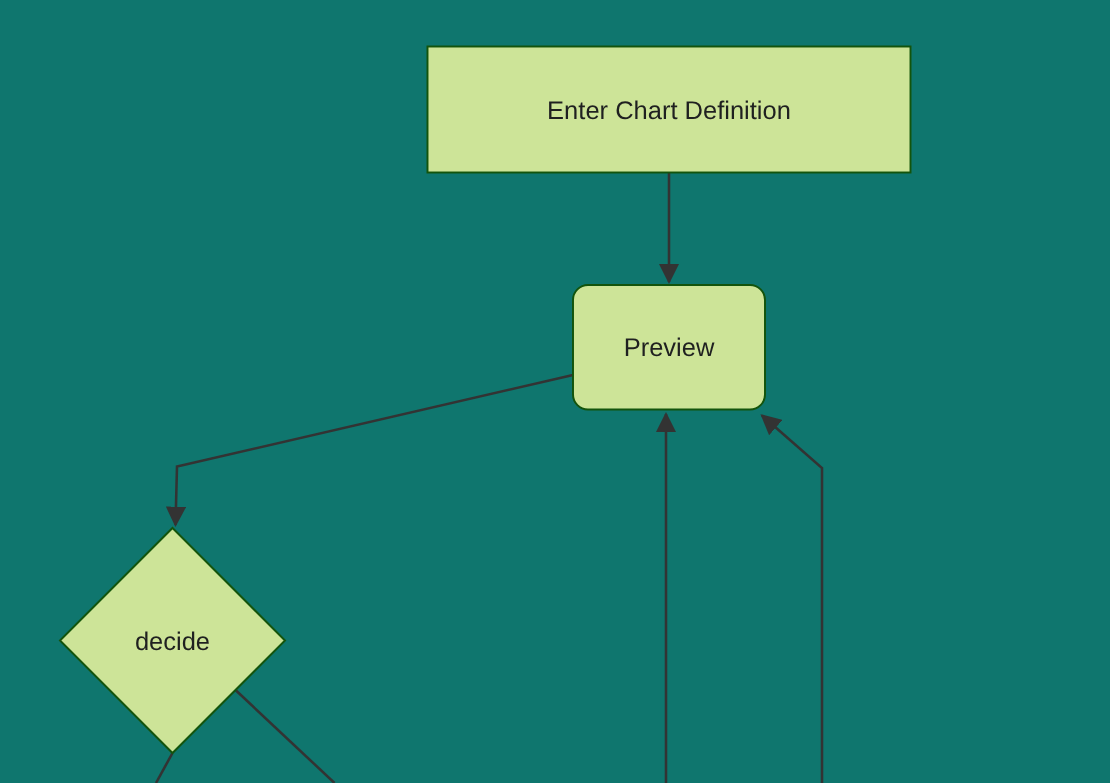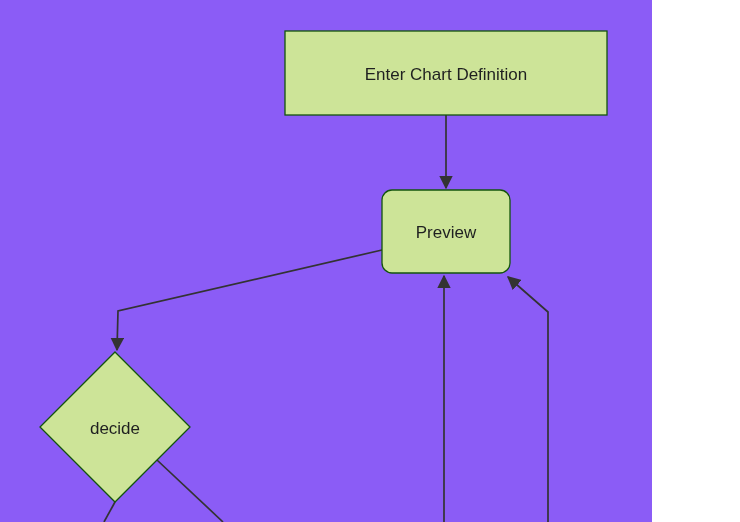--- a/index.html
+++ b/index.html
@@ -6,23 +6,23 @@
     margin: 0;
     padding: 0;
     background: #ffffff;
     width: 740px;
     height: 522px;
     overflow: hidden;
     font-family: "Liberation Sans", "DejaVu Sans", sans-serif;
   }
   .canvas {
     position: relative;
-    width: 652px;
+    width: 740px;
     height: 522px;
-    background: #8b5cf6;
+    background: #0f766e;
   }
   svg { display: block; }
   .edge {
     fill: none;
     stroke-width: 1.7px;
     stroke-linecap: butt;
   }
   .node-shape {
     stroke-width: 1.3px;
   }

